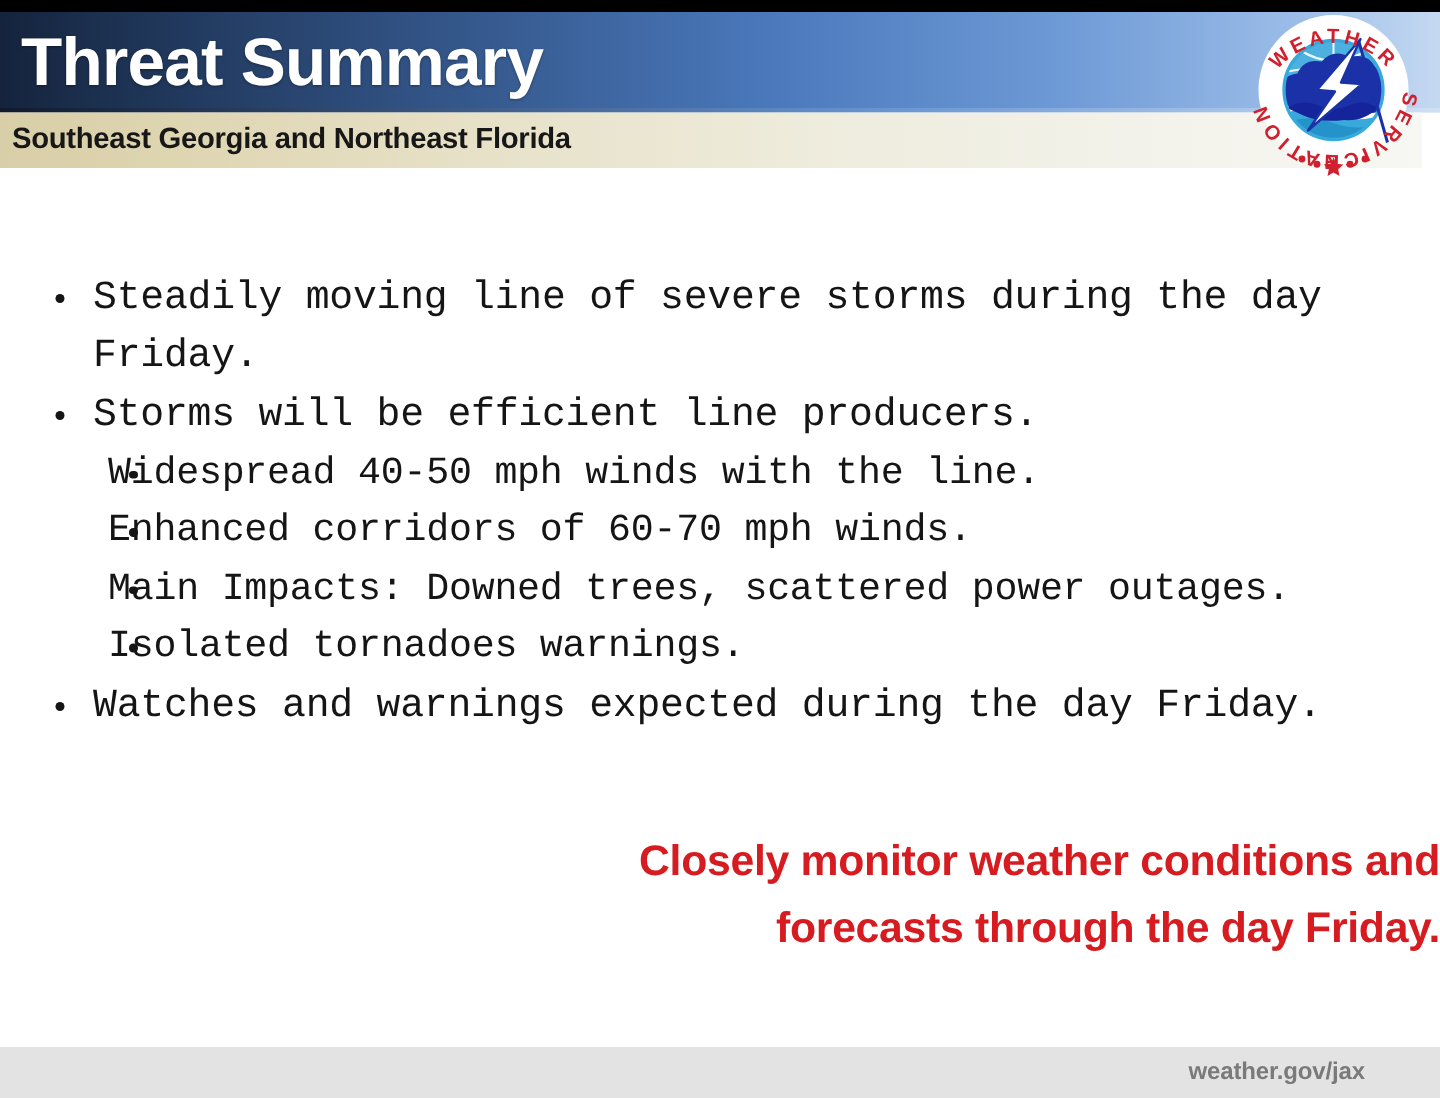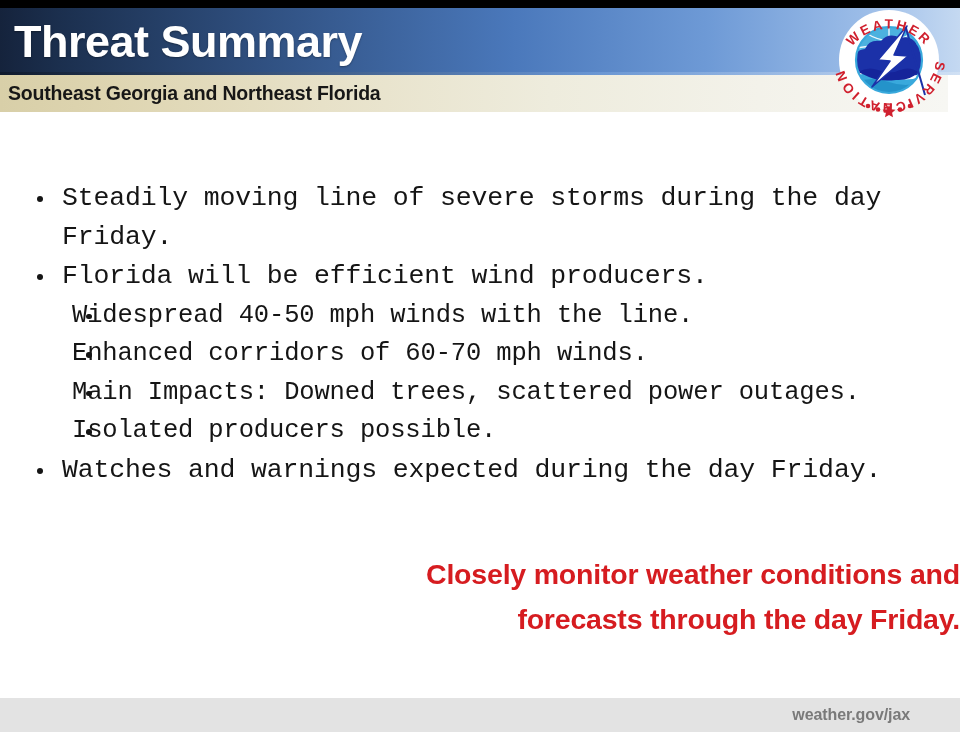--- a/index.html
+++ b/index.html
@@ -278,37 +278,37 @@
 
   <div class="content">
 
     <ul class="bullets">
       <li class="bullet lvl1">
         <span class="dot"></span>
         <span class="txt">Steadily moving line of severe storms during the day Friday.</span>
       </li>
       <li class="bullet lvl1">
         <span class="dot"></span>
-        <span class="txt">Florida will be efficient wind producers.</span>
+        <span class="txt">Storms will be efficient line producers.</span>
       </li>
       <li class="bullet lvl2">
         <span class="dot"></span>
         <span class="txt">Widespread 40-50 mph winds with the line.</span>
       </li>
       <li class="bullet lvl2">
         <span class="dot"></span>
         <span class="txt">Enhanced corridors of 60-70 mph winds.</span>
       </li>
       <li class="bullet lvl2">
         <span class="dot"></span>
         <span class="txt">Main Impacts: Downed trees, scattered power outages.</span>
       </li>
       <li class="bullet lvl2">
         <span class="dot"></span>
-        <span class="txt">Isolated producers possible.</span>
+        <span class="txt">Isolated tornadoes warnings.</span>
       </li>
       <li class="bullet lvl1">
         <span class="dot"></span>
         <span class="txt">Watches and warnings expected during the day Friday.</span>
       </li>
     </ul>
 
     <div class="alert">
       <span class="ln">Closely monitor weather conditions and</span>
       <span class="ln">forecasts through the day Friday.</span>

